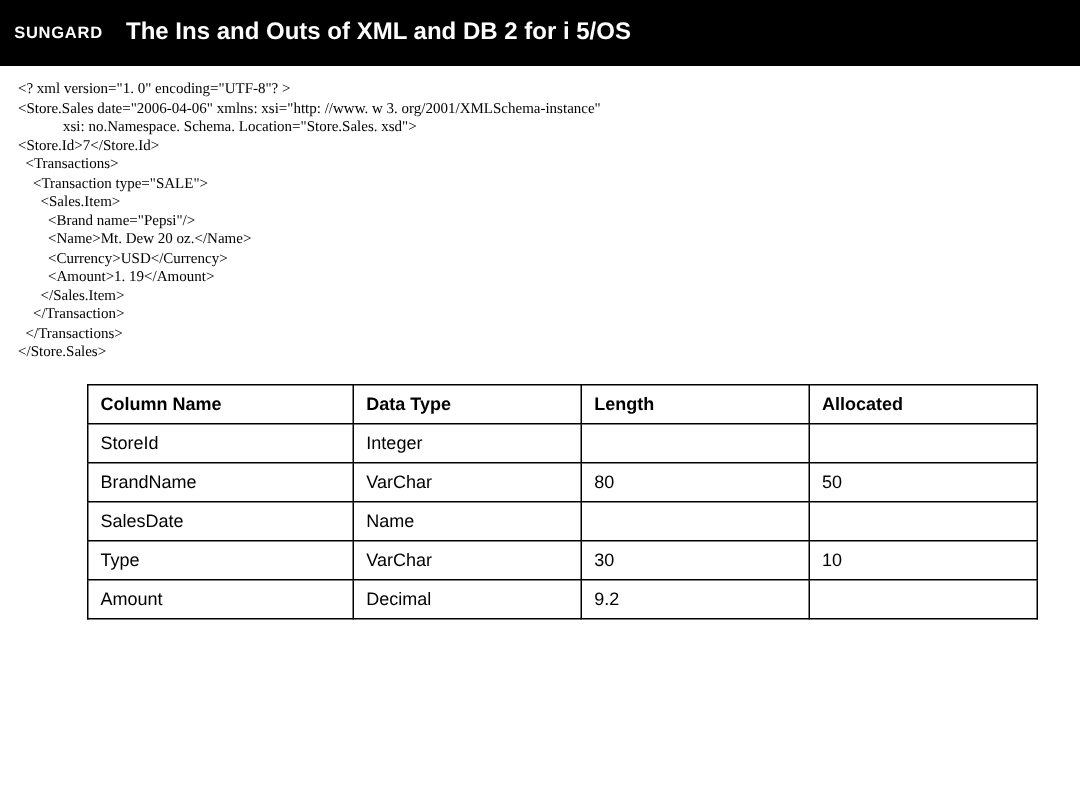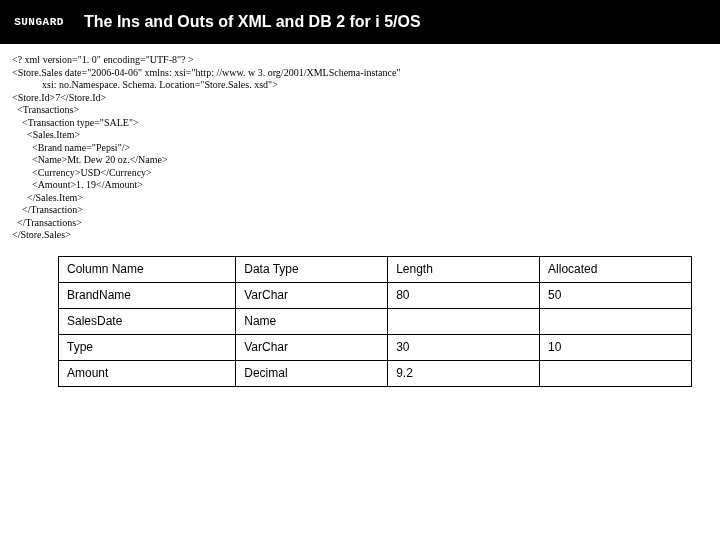--- a/index.html
+++ b/index.html
@@ -1,24 +1,24 @@
 <!DOCTYPE html>
 <html><head>
 <meta charset="utf-8">
 <style>
   * { margin: 0; padding: 0; box-sizing: border-box; }
   body { font-family: Arial, Helvetica, sans-serif; width: 720px; height: 540px; background: #fff; }
   .header { background: #000; color: #fff; display: flex; align-items: center; height: 44px; }
-  .logo { font-weight: bold; font-size: 11px; letter-spacing: 0.5px; padding: 0 8px; width: 78px; text-align: center; font-family: Liberation Mono, monospace; }
+  .logo { font-weight: bold; font-size: 11px; letter-spacing: 0.5px; padding: 0 8px; width: 78px; text-align: center; }
   .title { font-size: 16px; font-weight: bold; padding-left: 6px; color: #fff; }
   .xml-block { font-family: "Times New Roman", serif; font-size: 10px; line-height: 1.25; padding: 10px 12px 14px 12px; color: #000; white-space: pre; }
   .table-wrap { padding: 0 28px 0 58px; }
   table { border-collapse: collapse; width: 100%; }
   th, td { border: 1.5px solid #000; padding: 4px 8px; font-size: 12px; text-align: left; height: 26px; vertical-align: middle; }
-  th { font-weight: normal; }
+  th { font-weight: bold; }
   col.c1 { width: 28%; }
   col.c2 { width: 24%; }
   col.c3 { width: 24%; }
   col.c4 { width: 24%; }
 </style>
 </head>
 <body>
 
 <div class="header">
   <div class="logo">SUNGARD</div>
@@ -52,20 +52,26 @@
     <thead>
       <tr>
         <th>Column Name</th>
         <th>Data Type</th>
         <th>Length</th>
         <th>Allocated</th>
       </tr>
     </thead>
     <tbody>
       <tr>
+        <td>StoreId</td>
+        <td>Integer</td>
+        <td></td>
+        <td></td>
+      </tr>
+      <tr>
         <td>BrandName</td>
         <td>VarChar</td>
         <td>80</td>
         <td>50</td>
       </tr>
       <tr>
         <td>SalesDate</td>
         <td>Name</td>
         <td></td>
         <td></td>

